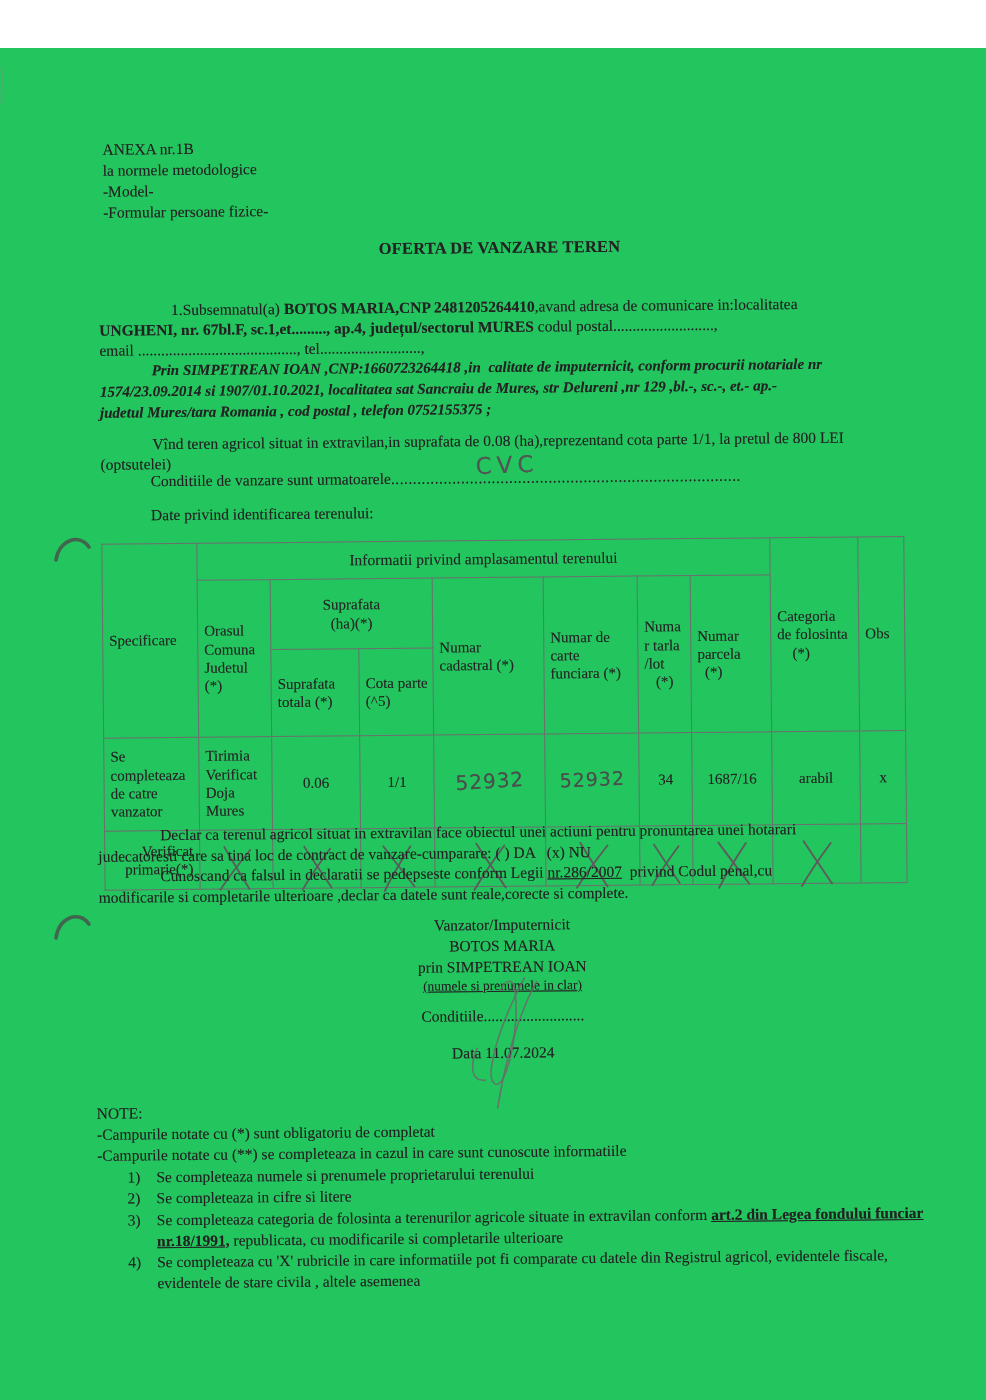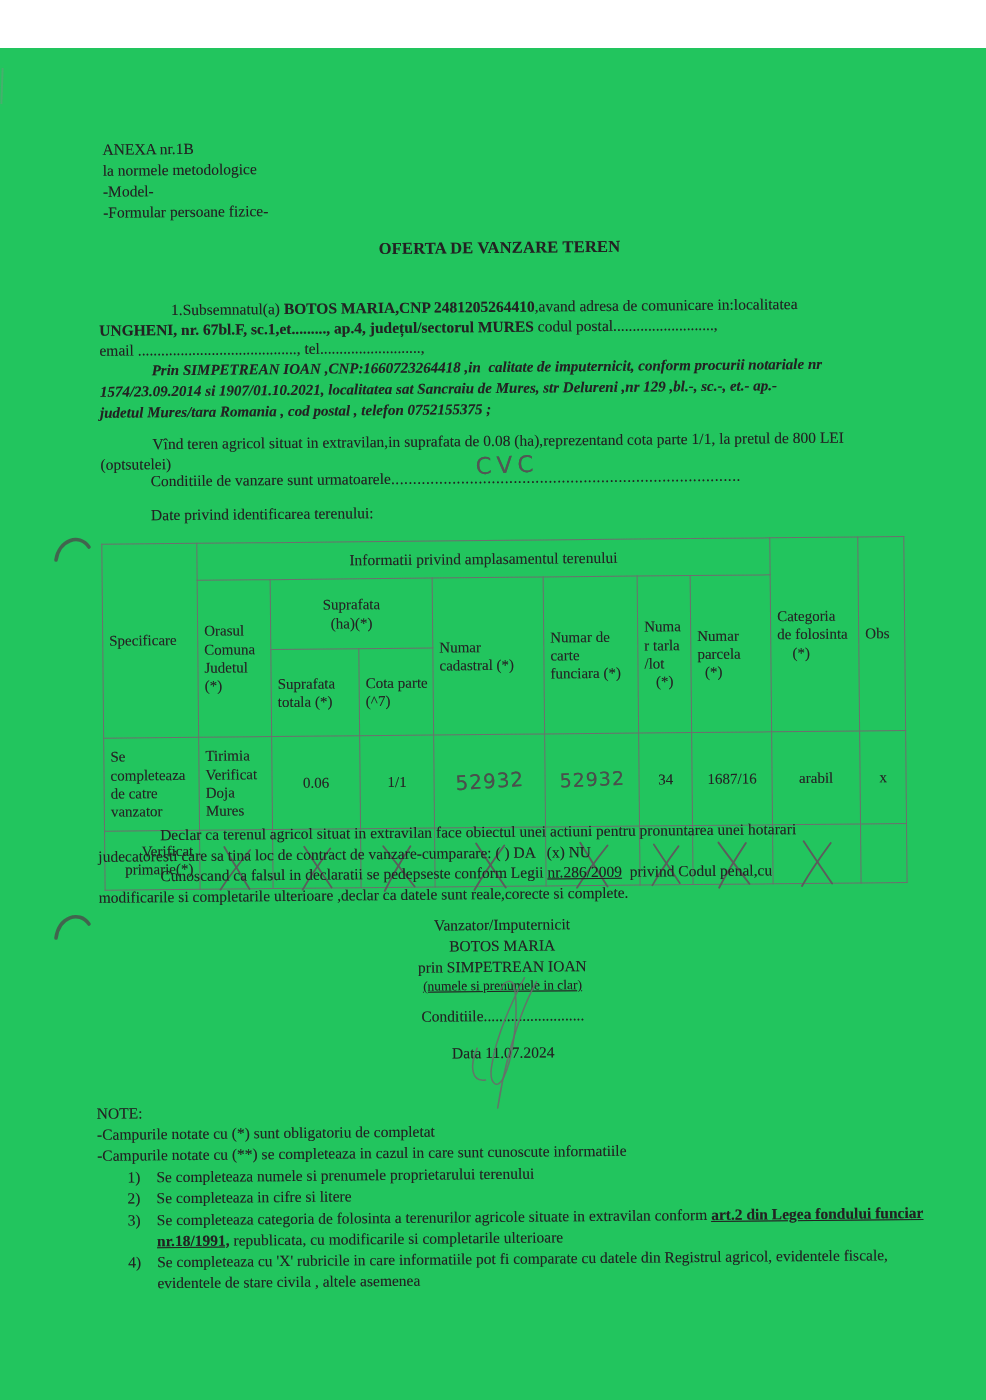--- a/index.html
+++ b/index.html
@@ -164,21 +164,21 @@
 /lot
    (*)</td>
           <td class="pre" rowspan="2">Numar
 parcela
   (*)</td>
         </tr>
         <tr>
           <td class="pre" style="height:56px;">Suprafata
 totala (*)</td>
           <td class="pre">Cota parte
-(^7)</td>
+(^5)</td>
         </tr>
         <tr class="data">
           <td class="pre lab">Se
 completeaza
 de catre
 vanzator</td>
           <td class="pre">Tirimia
 Verificat
 Doja
 Mures</td>
@@ -228,21 +228,21 @@
                 </svg></td>
           <td></td>
         </tr>
       </tbody>
         </table>
     </div>
 
     <div class="blk decl">
       <div class="line indent62">Declar ca terenul agricol situat in extravilan face obiectul unei actiuni pentru pronuntarea unei hotarari</div>
       <div class="line">judecatoresti care sa tina loc de contract de vanzare-cumparare: ( ) DA   (x) NU</div>
-      <div class="line indent62"><span>Cunoscand ca falsul in declaratii se pedepseste conform Legii </span><span class="ul">nr.286/2009</span><span>  privind Codul penal,cu</span></div>
+      <div class="line indent62"><span>Cunoscand ca falsul in declaratii se pedepseste conform Legii </span><span class="ul">nr.286/2007</span><span>  privind Codul penal,cu</span></div>
       <div class="line">modificarile si completarile ulterioare ,declar ca datele sunt reale,corecte si complete.</div>
     </div>
 
     <div class="blk sigblock">
       <div>Vanzator/Imputernicit</div>
       <div>BOTOS MARIA</div>
       <div>prin SIMPETREAN IOAN</div>
       <div class="sig-hint">(numele si prenumele in clar)</div>
       <div class="sig-line"><span>Conditiile</span><span>..........................</span></div>
       <div class="sig-date">Data 11.07.2024</div>

